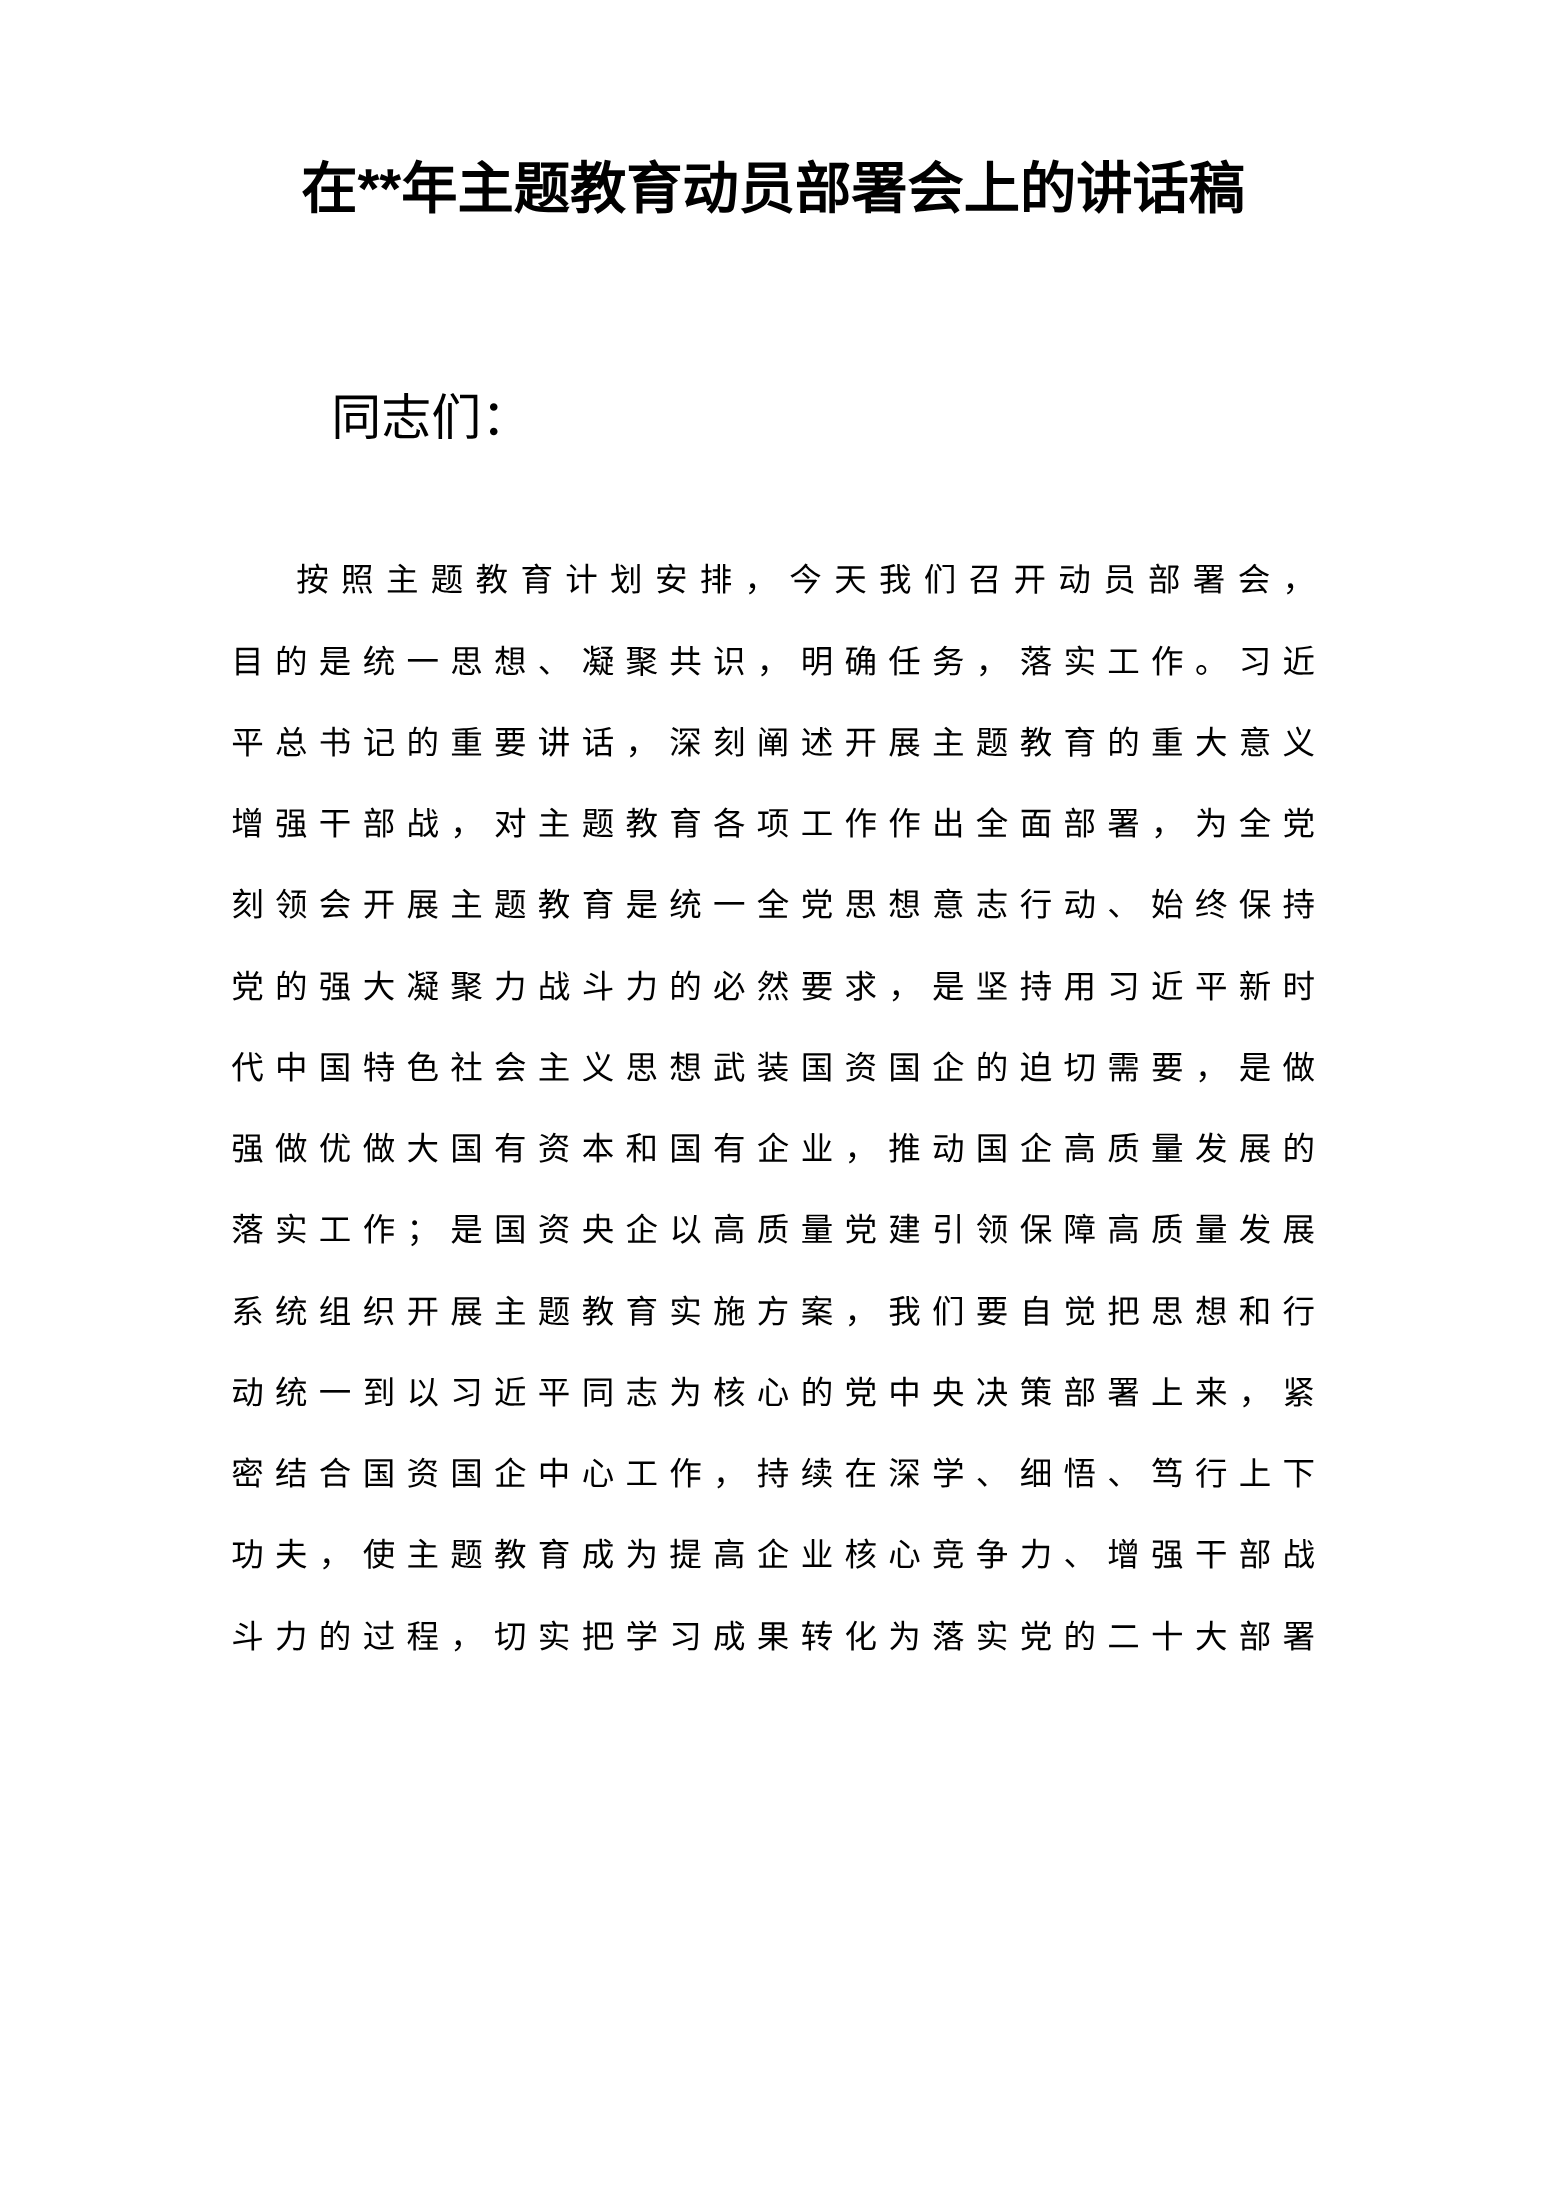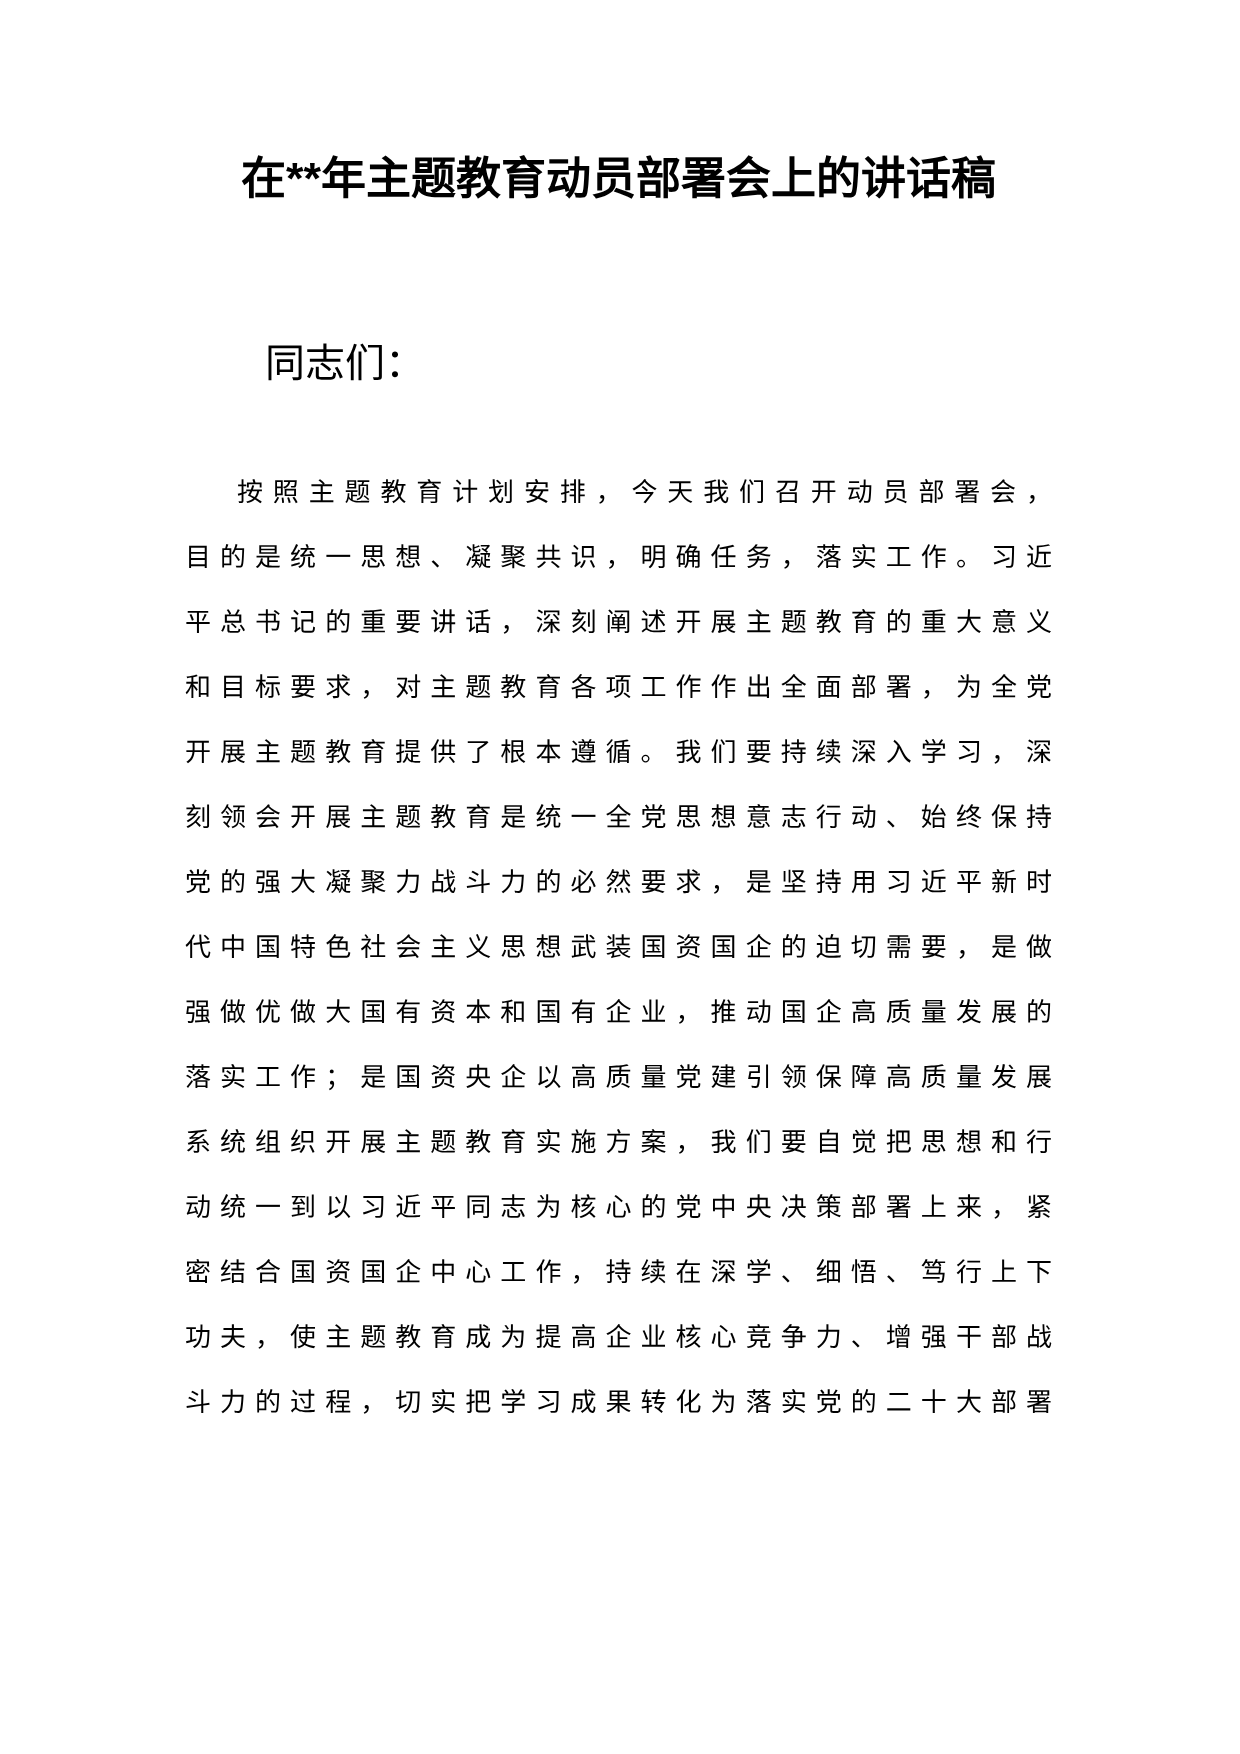--- a/index.html
+++ b/index.html
@@ -9,21 +9,21 @@
   }
   .page {
     position: relative;
     width: 1240px;
     height: 1754px;
     background: #ffffff;
     color: #000000;
     font-family: "Liberation Sans", sans-serif;
     overflow: hidden;
     box-sizing: border-box;
-    padding-top: 116px;
+    padding-top: 88px;
   }
   .content {
     margin-left: 185px;
     width: 867px;
   }
   .doc-title {
     font-size: 45px;
     font-weight: 900;
     line-height: 65px;
     height: 65px;
@@ -63,22 +63,21 @@
   <div class="content">
 
     <h1 class="doc-title">在**年主题教育动员部署会上的讲话稿</h1>
 
     <div class="salutation">同志们：</div>
 
     <div class="paragraph">
       <div class="body-line first">按照主题教育计划安排，今天我们召开动员部署会，</div>
       <div class="body-line">目的是统一思想、凝聚共识，明确任务，落实工作。习近</div>
       <div class="body-line">平总书记的重要讲话，深刻阐述开展主题教育的重大意义</div>
-      <div class="body-line">和目标要求，对主题教育各项工作作出全面部署，为全党</div>
-      <div class="body-line">开展主题教育提供了根本遵循。我们要持续深入学习，深</div>
+      <div class="body-line">增强干部战，对主题教育各项工作作出全面部署，为全党</div>
       <div class="body-line">刻领会开展主题教育是统一全党思想意志行动、始终保持</div>
       <div class="body-line">党的强大凝聚力战斗力的必然要求，是坚持用习近平新时</div>
       <div class="body-line">代中国特色社会主义思想武装国资国企的迫切需要，是做</div>
       <div class="body-line">强做优做大国有资本和国有企业，推动国企高质量发展的</div>
       <div class="body-line">落实工作；是国资央企以高质量党建引领保障高质量发展</div>
       <div class="body-line">系统组织开展主题教育实施方案，我们要自觉把思想和行</div>
       <div class="body-line">动统一到以习近平同志为核心的党中央决策部署上来，紧</div>
       <div class="body-line">密结合国资国企中心工作，持续在深学、细悟、笃行上下</div>
       <div class="body-line">功夫，使主题教育成为提高企业核心竞争力、增强干部战</div>
       <div class="body-line">斗力的过程，切实把学习成果转化为落实党的二十大部署</div>

